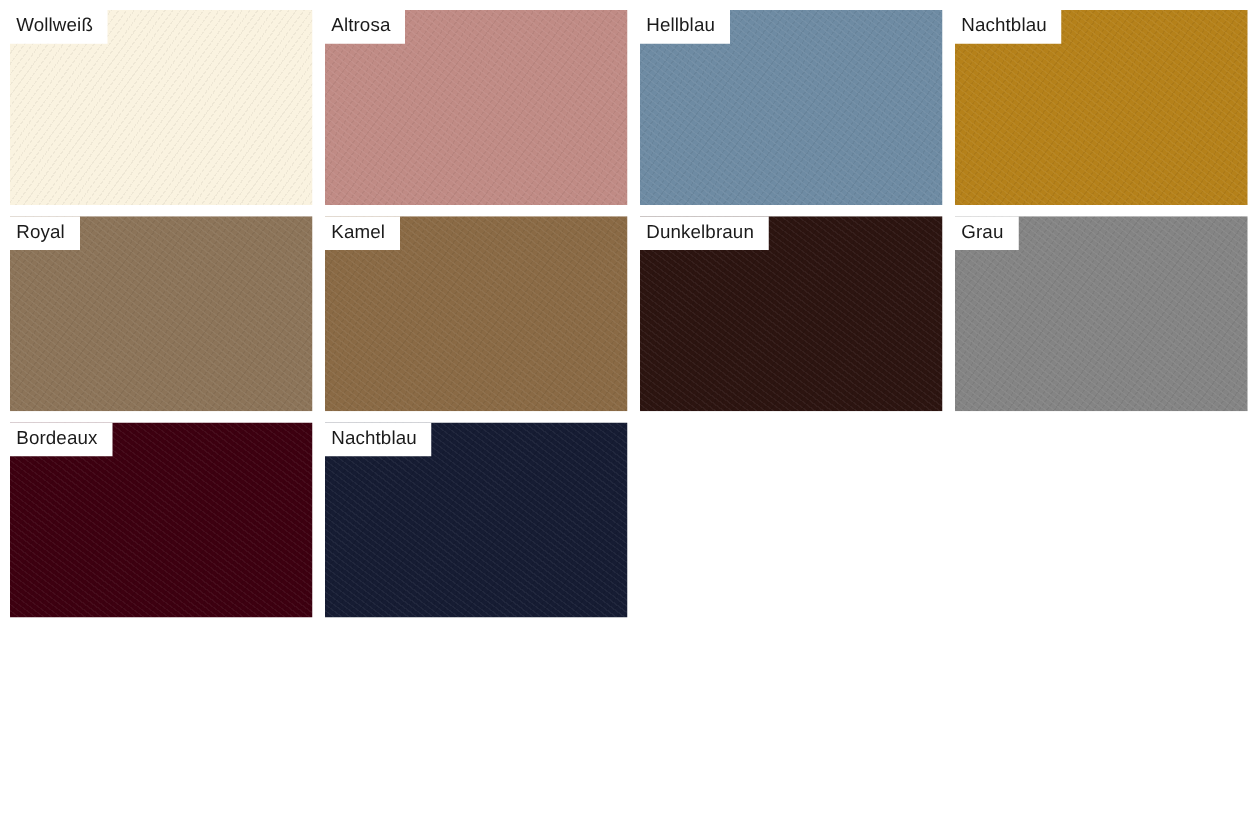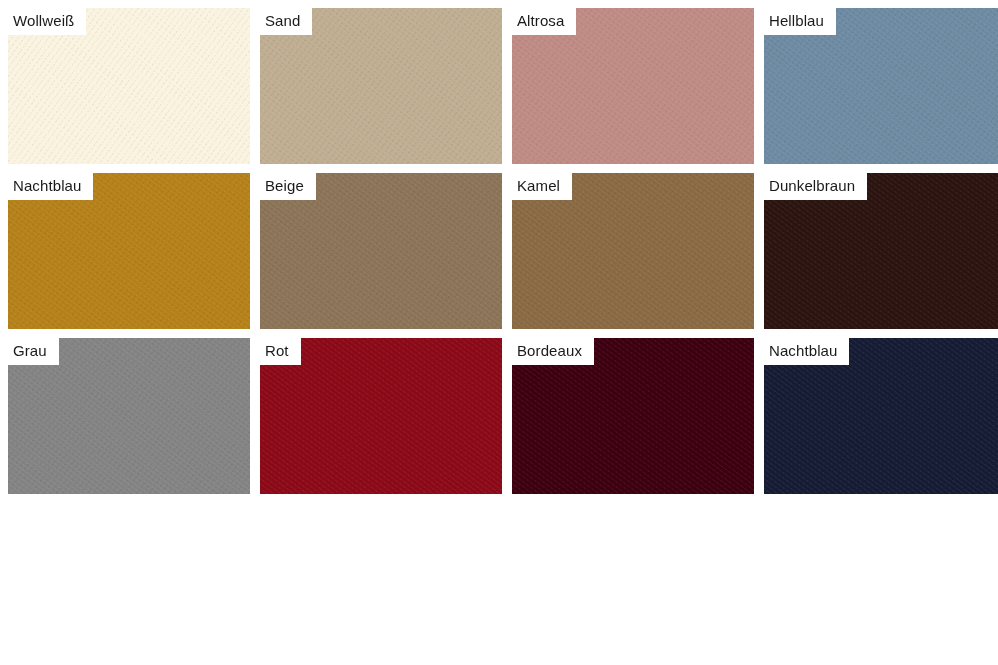--- a/index.html
+++ b/index.html
@@ -83,54 +83,46 @@
 </style>
 </head>
 <body>
 
 <div id="swatch-grid">
     <div class="swatch-cell">
       <div class="swatch-color" style="background-color: rgb(250, 243, 224);"></div>
       <div class="swatch-label">Wollweiß</div>
     </div>
     <div class="swatch-cell">
-      <div class="swatch-color" style="background-color: rgb(191, 174, 145);"></div>
-      <div class="swatch-label">Sand</div>
-    </div>
-    <div class="swatch-cell">
       <div class="swatch-color" style="background-color: rgb(192, 139, 133);"></div>
       <div class="swatch-label">Altrosa</div>
     </div>
     <div class="swatch-cell">
       <div class="swatch-color" style="background-color: rgb(110, 139, 163);"></div>
       <div class="swatch-label">Hellblau</div>
     </div>
     <div class="swatch-cell">
       <div class="swatch-color" style="background-color: rgb(181, 129, 26);"></div>
       <div class="swatch-label">Nachtblau</div>
     </div>
     <div class="swatch-cell">
       <div class="swatch-color" style="background-color: rgb(140, 116, 89);"></div>
-      <div class="swatch-label">Beige</div>
+      <div class="swatch-label">Royal</div>
     </div>
     <div class="swatch-cell">
       <div class="swatch-color" style="background-color: rgb(138, 106, 69);"></div>
       <div class="swatch-label">Kamel</div>
     </div>
     <div class="swatch-cell">
       <div class="swatch-color" style="background-color: rgb(44, 20, 16);"></div>
       <div class="swatch-label">Dunkelbraun</div>
     </div>
     <div class="swatch-cell">
       <div class="swatch-color" style="background-color: rgb(132, 132, 132);"></div>
       <div class="swatch-label">Grau</div>
-    </div>
-    <div class="swatch-cell">
-      <div class="swatch-color" style="background-color: rgb(140, 10, 24);"></div>
-      <div class="swatch-label">Rot</div>
     </div>
     <div class="swatch-cell">
       <div class="swatch-color" style="background-color: rgb(61, 0, 16);"></div>
       <div class="swatch-label">Bordeaux</div>
     </div>
     <div class="swatch-cell">
       <div class="swatch-color" style="background-color: rgb(22, 28, 51);"></div>
       <div class="swatch-label">Nachtblau</div>
     </div>
     <div class="swatch-cell is-empty">

